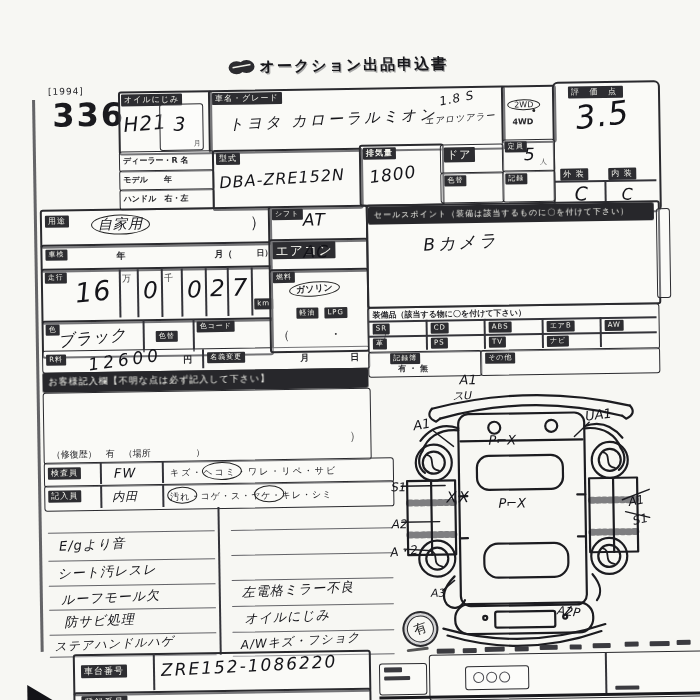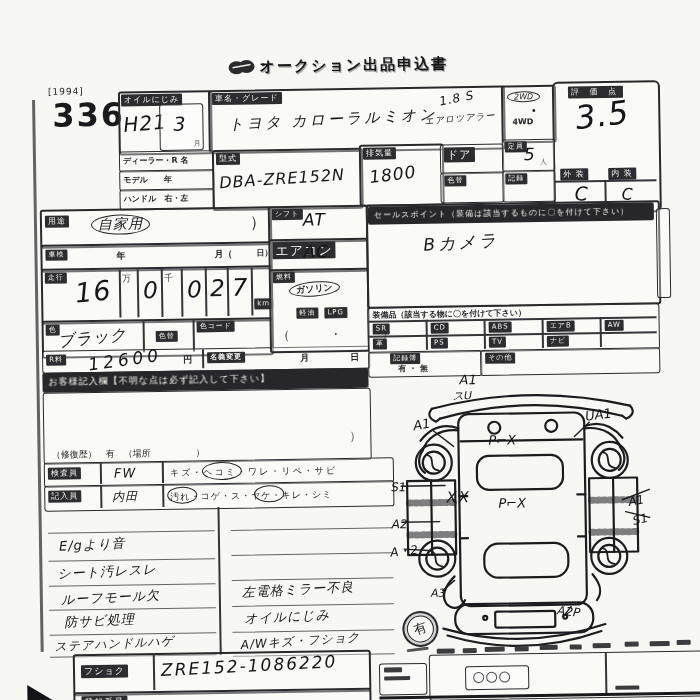--- a/index.html
+++ b/index.html
@@ -61,21 +61,21 @@
   <div class="hw" style="left:177px;top:110px;font-size:19px;">3</div>
   <div class="pr" style="left:197px;top:136px;font-size:7px;color:#555;">月</div>
 
   <div class="bx" style="left:212px;top:88px;width:293px;height:60px;"></div>
   <div class="chip" style="left:216px;top:91px;">車名・グレード</div>
   <div class="hw" style="left:232px;top:110px;font-size:15px;letter-spacing:3px;transform:rotate(-2deg);">トヨタ カローラルミオン</div>
   <div class="hw" style="left:443px;top:93px;font-size:12px;transform:rotate(-10deg);">1.8 S</div>
   <div class="hw" style="left:428px;top:114px;font-size:9px;transform:rotate(-4deg);">エアロツアラー</div>
 
   <div class="bx" style="left:505px;top:88px;width:51px;height:54px;"></div>
-  <span class="pr oval" style="left:511px;top:94px;font-size:8px;font-style:italic;">2WD</span>
+  <span class="pr oval" style="left:511px;top:102px;font-size:8px;">2WD</span>
   <span class="pr" style="left:516px;top:120px;font-size:8px;font-weight:bold;">4WD</span>
   <div class="abs" style="left:536px;top:112px;width:3px;height:3px;background:#222;border-radius:50%;"></div>
 
   <div class="bx" style="left:556px;top:85px;width:104px;height:128px;border-width:2.5px;border-radius:6px;"></div>
   <div class="chip" style="left:572px;top:90px;letter-spacing:4px;">評 価 点</div>
   <div class="hw" style="left:579px;top:100px;font-size:32px;transform:rotate(-6deg);">3.5</div>
   <div class="chip" style="left:563px;top:172px;">外 装</div>
   <div class="chip" style="left:611px;top:172px;">内 装</div>
   <div class="vline" style="left:607px;top:185px;height:27px;"></div>
   <div class="hline" style="left:557px;top:184px;width:102px;"></div>
@@ -86,21 +86,21 @@
   <div class="bx thin" style="left:122px;top:167px;width:93px;height:19px;"></div>
   <div class="bx thin" style="left:122px;top:186px;width:93px;height:19px;"></div>
   <div class="pr prb" style="left:126px;top:152px;font-size:8px;">ディーラー・R 名</div>
   <div class="pr prb" style="left:126px;top:171px;font-size:8px;">モデル　　年</div>
   <div class="pr prb" style="left:126px;top:190px;font-size:8px;">ハンドル　右・左</div>
 
   <div class="bx" style="left:215px;top:148px;width:147px;height:57px;"></div>
   <div class="chip" style="left:219px;top:151px;">型式</div>
   <div class="hw" style="left:222px;top:168px;font-size:16px;transform:rotate(-3deg);">DBA-ZRE152N</div>
   <div class="bx" style="left:362px;top:145px;width:81px;height:58px;"></div>
-  <div class="chip" style="left:366px;top:148px;">排気量</div>
+  <div class="chip" style="left:366px;top:148px;font-weight:bold;">排気量</div>
   <div class="hw" style="left:372px;top:165px;font-size:17px;transform:rotate(-6deg);">1800</div>
 
   <div class="bx thin" style="left:443px;top:146px;width:62px;height:28px;"></div>
   <div class="chip" style="left:447px;top:149px;font-size:11px;">ドア</div>
   <div class="bx thin" style="left:505px;top:142px;width:51px;height:31px;"></div>
   <div class="chip" style="left:508px;top:144px;font-size:7px;">定員</div>
   <div class="hw" style="left:527px;top:147px;font-size:17px;">5</div>
   <div class="pr" style="left:543px;top:160px;font-size:7px;color:#555;">人</div>
   <div class="bx thin" style="left:443px;top:174px;width:62px;height:29px;"></div>
   <div class="chip" style="left:447px;top:177px;font-size:7px;">色替</div>
@@ -142,21 +142,21 @@
   <div class="vline" style="left:143px;top:317px;height:32px;"></div>
   <div class="chip" style="left:156px;top:328px;font-size:7px;">色替</div>
   <div class="vline" style="left:193px;top:317px;height:32px;"></div>
   <div class="chip" style="left:197px;top:319px;font-size:7px;text-align:right;">色コード</div>
 
   <div class="bx thin" style="left:42px;top:346px;width:326px;height:21px;"></div>
   <div class="chip" style="left:46px;top:350px;font-size:7px;">R料</div>
   <div class="hw" style="left:88px;top:346px;font-size:17px;transform:rotate(-7deg);letter-spacing:4px;">12600</div>
   <div class="pr prb" style="left:183px;top:351px;">円</div>
   <div class="vline" style="left:202px;top:347px;height:19px;"></div>
-  <div class="chip" style="left:207px;top:350px;font-size:7px;font-weight:bold;">名義変更</div>
+  <div class="chip" style="left:207px;top:350px;font-size:7px;">名義変更</div>
   <div class="pr prb" style="left:300px;top:351px;">月</div>
   <div class="pr prb" style="left:350px;top:351px;">日</div>
 
   <div class="band" style="left:42px;top:368px;width:314px;height:14px;filter:blur(.3px);">お客様記入欄【不明な点は必ず記入して下さい】</div>
 
   <div class="bx thin" style="left:42px;top:388px;width:326px;height:70px;"></div>
   <div class="pr" style="left:348px;top:428px;font-size:12px;color:#555;">）</div>
   <div class="pr" style="left:50px;top:444px;font-size:9px;">（修復歴）　有　（場所　　　　　）</div>
 
   <div class="bx" style="left:270px;top:205px;width:96px;height:33px;"></div>
@@ -319,21 +319,21 @@
   <div class="mark" style="left:427px;top:588px;font-size:11px;">A3</div>
   <div class="mark" style="left:553px;top:608px;font-size:12px;transform:rotate(8deg);">A2P</div>
 
   <div class="stamp" style="left:398px;top:612px;">
     <span>有</span>
   </div>
   <div class="abs" style="left:402px;top:649px;width:22px;height:3px;background:#555;border-radius:2px;transform:rotate(-6deg);"></div>
 
   <div class="bx" style="left:68px;top:650px;width:294px;height:38px;"></div>
   <div class="vline" style="left:148px;top:651px;height:36px;"></div>
-  <div class="chip" style="left:76px;top:661px;font-size:9px;">フショク</div>
+  <div class="chip" style="left:76px;top:661px;font-size:9px;">車台番号</div>
   <div class="hw" style="left:156px;top:654px;font-size:17px;letter-spacing:2px;transform:rotate(-2deg);">ZRE152-1086220</div>
   <div class="bx" style="left:68px;top:688px;width:294px;height:20px;"></div>
   <div class="chip" style="left:76px;top:692px;font-size:9px;">登録番号</div>
 
   <div class="bx thin" style="left:374px;top:664px;width:46px;height:30px;"></div>
   <div class="mini" style="left:379px;top:668px;width:18px;"></div>
   <div class="mini" style="left:379px;top:677px;width:26px;height:4px;"></div>
   <div class="bx thin" style="left:424px;top:656px;width:274px;height:44px;"></div>
   <div class="mini" style="left:432px;top:650px;width:18px;"></div>
   <div class="mini" style="left:458px;top:650px;width:14px;"></div>

